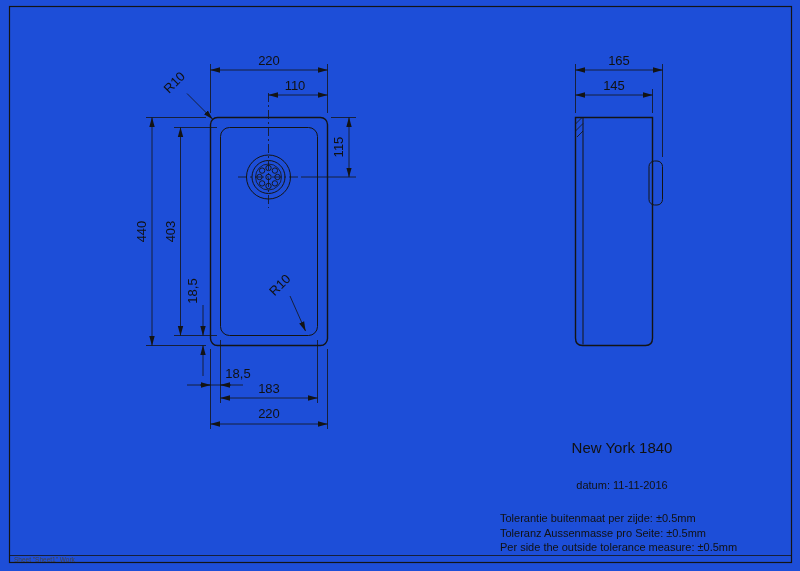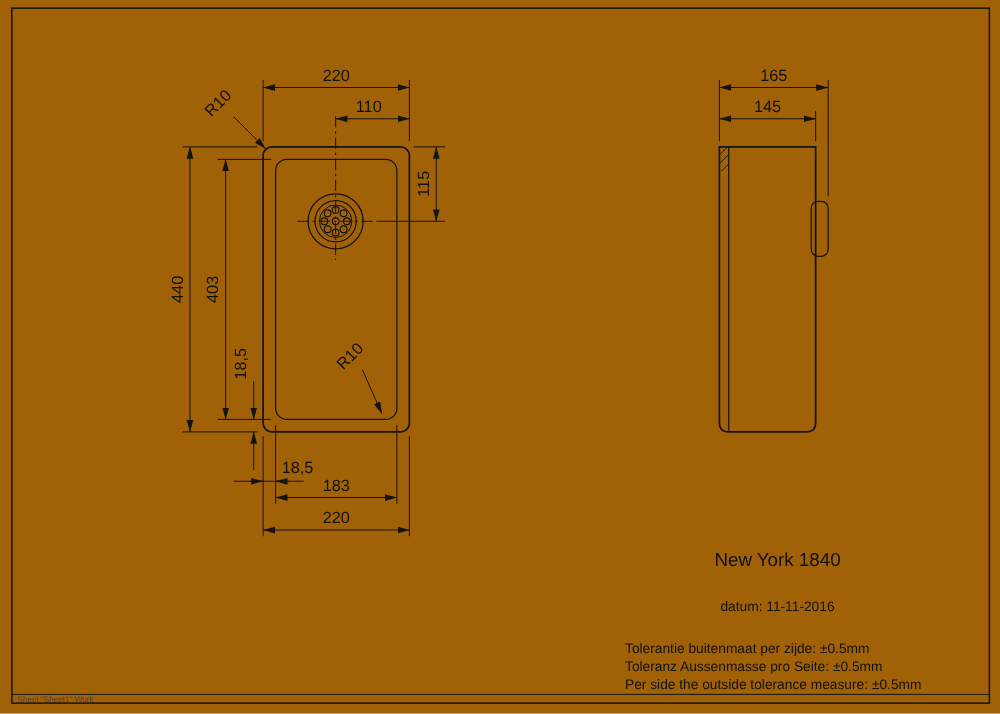--- a/index.html
+++ b/index.html
@@ -1,16 +1,16 @@
 <!DOCTYPE html>
 <html><head>
 <meta charset="utf-8">
 <style>
   html,body{margin:0;padding:0;background:#ffffff;}
-  .sheet{width:800px;height:571px;position:relative;background:#a16207;overflow:hidden;}
+  .sheet{width:800px;height:571px;position:relative;background:#1d4ed8;overflow:hidden;}
   svg{display:block;}
   .obj{fill:none;stroke:#141414;stroke-width:1.4;}
   .obj2{fill:none;stroke:#141414;stroke-width:1;}
   .thin{fill:none;stroke:#141414;stroke-width:.8;}
   .ext{stroke:#141414;stroke-width:.8;fill:none;}
   .dim{stroke:#141414;stroke-width:.8;fill:none;marker-start:url(#arrow);marker-end:url(#arrow);}
   .dimE{stroke:#141414;stroke-width:.8;fill:none;marker-end:url(#arrow);}
   .cl{stroke:#141414;stroke-width:.8;fill:none;stroke-dasharray:9 3 2 3;}
   .frame{fill:none;stroke:#141414;stroke-width:1.2;}
   .hole{fill:none;stroke:#141414;stroke-width:.9;}

